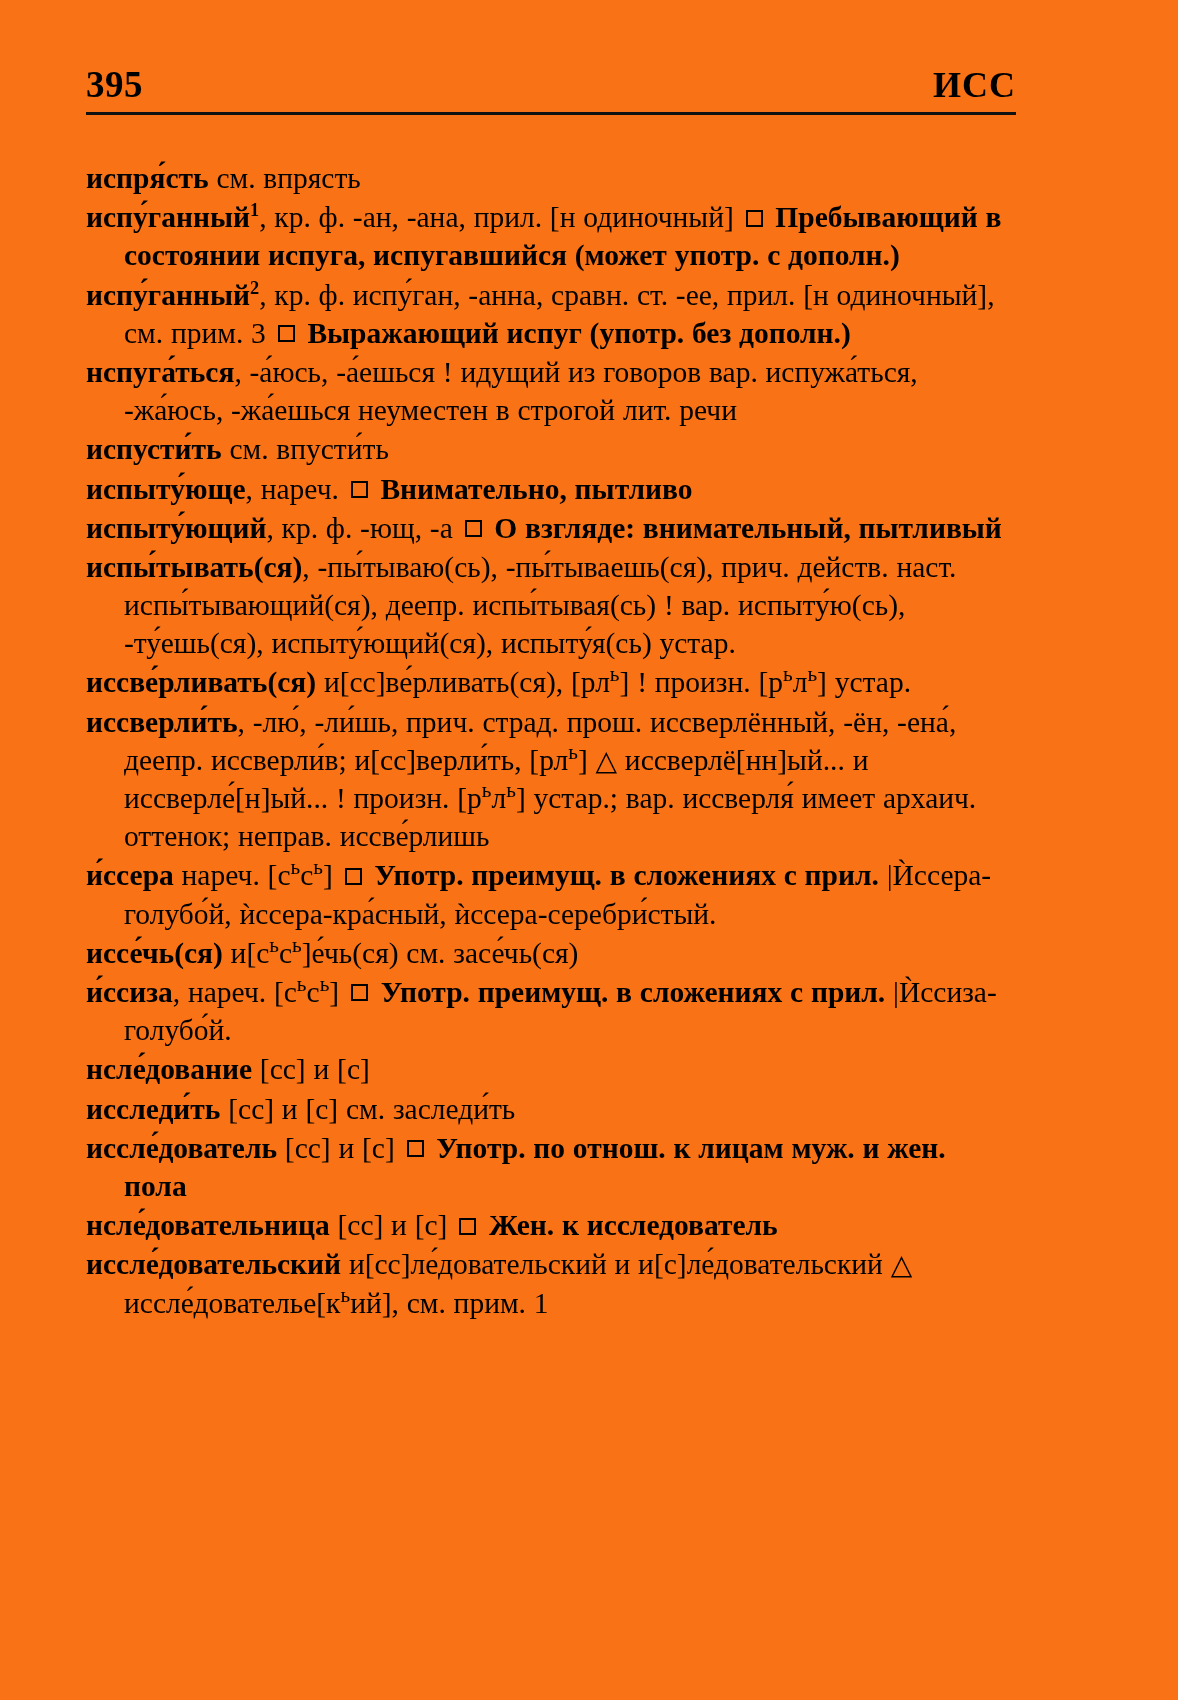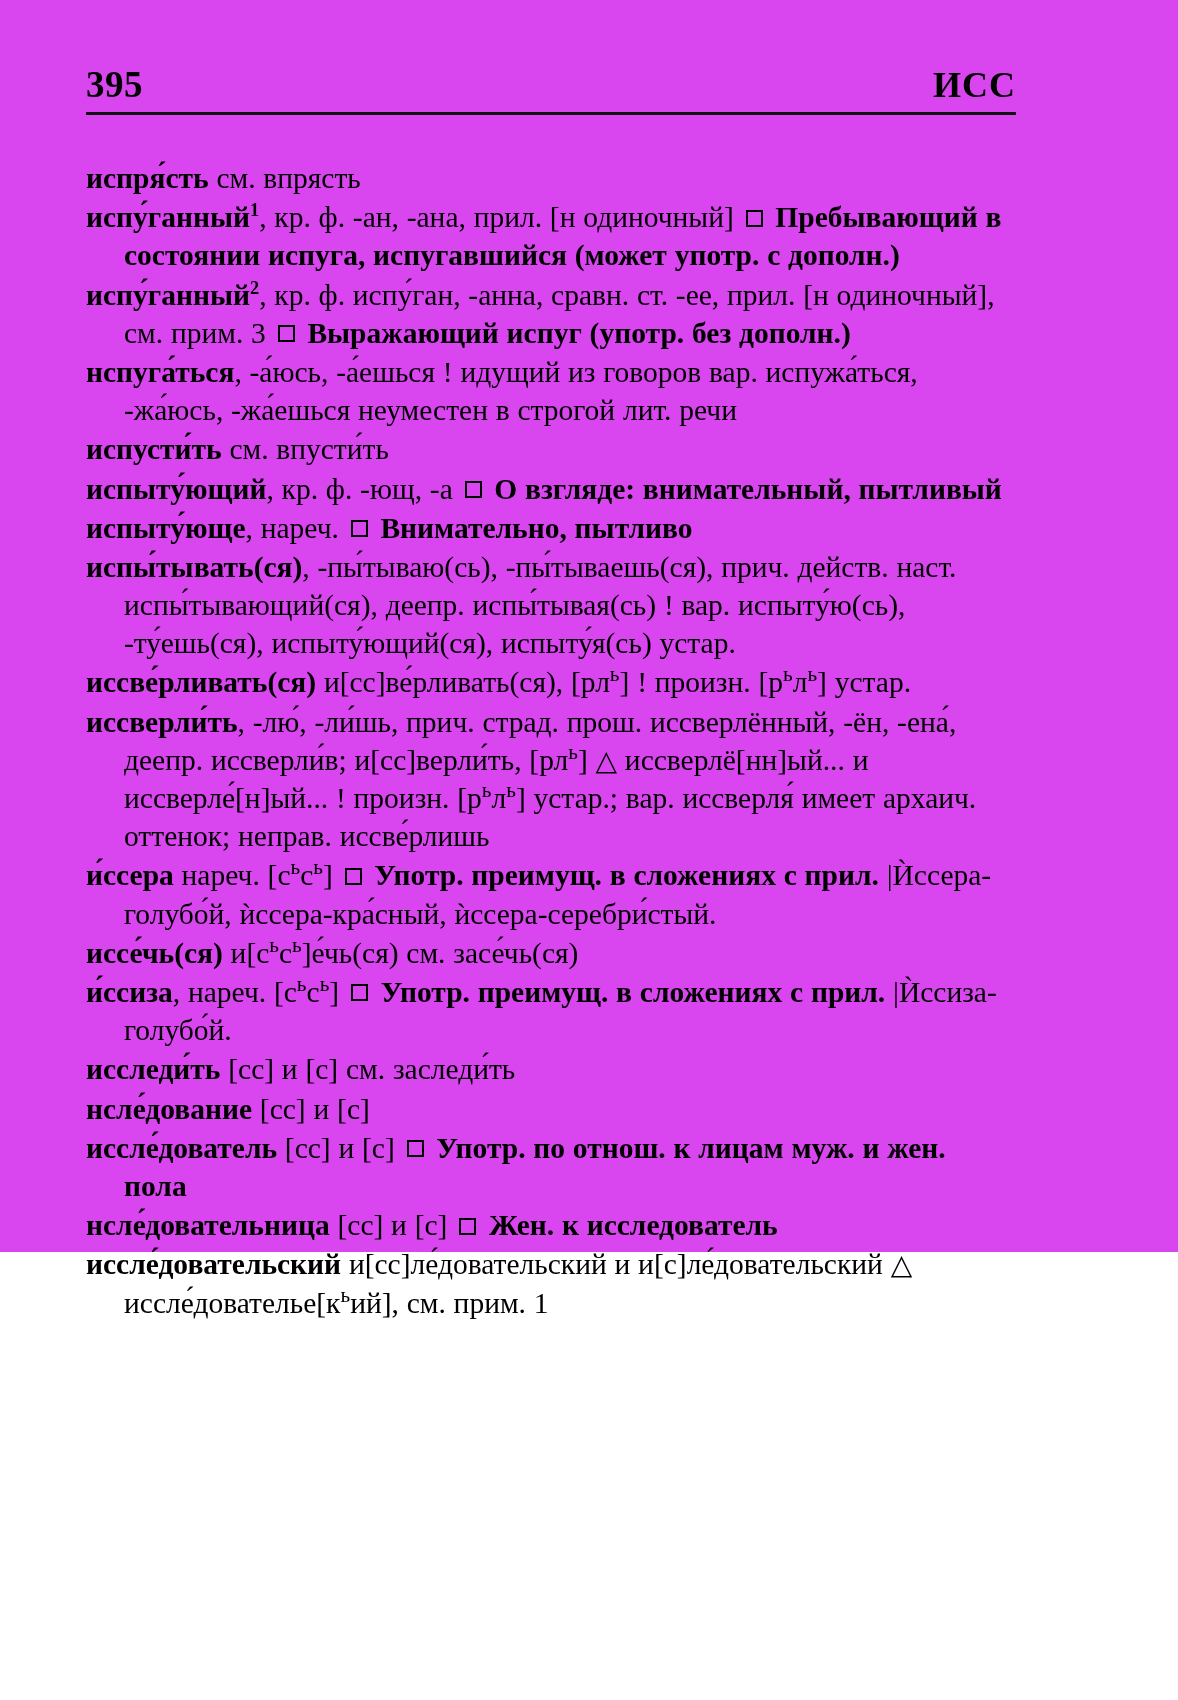--- a/index.html
+++ b/index.html
@@ -12,22 +12,22 @@
     height: 1700px;
     font-family: "Liberation Serif", "DejaVu Serif", serif;
     color: #000000;
     position: relative;
     overflow: hidden;
   }
   .page {
     position: absolute;
     left: 0; top: 0;
     width: 1178px;
-    height: 1252px;
-    background: #d946ef;
+    height: 1700px;
+    background: #f97316;
   }
   .page-inner {
     position: absolute;
     left: 86px;
     top: 66px;
     width: 930px;
   }
   
   .head {
     display: flex;
@@ -114,29 +114,29 @@
       <div class="runhead">ИСС</div>
     </div>
     <div class="rule"></div>
 
     <div class="entries" id="entries">
         <p class="entry"><span class="hw">испря́сть</span> <span class="it">см.</span> впрясть</p>
         <p class="entry"><span class="hw">испу́ганный</span><span class="sup">1</span>, <span class="it">кр. ф.</span> -ан, -ана, <span class="it">прил.</span> [<span class="it">н</span> одиночный] <span class="sq"></span> <span class="bi">Пребывающий в состоянии испуга, испугавшийся (может употр. с дополн.)</span></p>
         <p class="entry"><span class="hw">испу́ганный</span><span class="sup">2</span>, <span class="it">кр. ф.</span> испу́ган, -анна, <span class="it">сравн. ст.</span> -ее, <span class="it">прил.</span> [<span class="it">н</span> одиночный], <span class="it">см. прим. 3</span> <span class="sq"></span> <span class="bi">Выражающий испуг (употр. без дополн.)</span></p>
         <p class="entry"><span class="hw">нспуга́ться</span>, -а́юсь, -а́ешься ! <span class="it">идущий из говоров вар.</span> испужа́ться, -жа́юсь, -жа́ешься <span class="it">неуместен в строгой лит. речи</span></p>
         <p class="entry"><span class="hw">испусти́ть</span> <span class="it">см.</span> впусти́ть</p>
+        <p class="entry"><span class="hw">испыту́юще</span>, <span class="it">нареч.</span> <span class="sq"></span> <span class="bi">Внимательно, пытливо</span></p>
         <p class="entry"><span class="hw">испыту́ющий</span>, <span class="it">кр. ф.</span> -ющ, -а <span class="sq"></span> <span class="bi">О взгляде: внимательный, пытливый</span></p>
-        <p class="entry"><span class="hw">испыту́юще</span>, <span class="it">нареч.</span> <span class="sq"></span> <span class="bi">Внимательно, пытливо</span></p>
         <p class="entry"><span class="hw">испы́тывать(ся)</span>, -пы́тываю(сь), -пы́тываешь(ся), <span class="it">прич. действ. наст.</span> испы́тывающий(ся), <span class="it">деепр.</span> испы́тывая(сь) ! <span class="it">вар.</span> испыту́ю(сь), -ту́ешь(ся), испыту́ющий(ся), испыту́я(сь) <span class="it">устар.</span></p>
         <p class="entry"><span class="hw">иссве́рливать(ся)</span> и[<span class="it">сс</span>]ве́рливать(ся), [<span class="it">рл<span class="pal">ь</span></span>] ! <span class="it">произн.</span> [<span class="it">р<span class="pal">ь</span>л<span class="pal">ь</span></span>] <span class="it">устар.</span></p>
         <p class="entry"><span class="hw">иссверли́ть</span>, -лю́, -ли́шь, <span class="it">прич. страд. прош.</span> иссверлённый, -ён, -ена́, <span class="it">деепр.</span> иссверли́в; и[<span class="it">сс</span>]верли́ть, [<span class="it">рл<span class="pal">ь</span></span>] <span class="tri">△</span> иссверлё[<span class="it">нн</span>]ый... <span class="it">и</span> иссверле́[<span class="it">н</span>]ый... ! <span class="it">произн.</span> [<span class="it">р<span class="pal">ь</span>л<span class="pal">ь</span></span>] <span class="it">устар.</span>; <span class="it">вар.</span> иссверля́ <span class="it">имеет архаич. оттенок; неправ.</span> иссве́рлишь</p>
         <p class="entry"><span class="hw">и́ссера</span> <span class="it">нареч.</span> [<span class="it">с<span class="pal">ь</span>с<span class="pal">ь</span></span>] <span class="sq"></span> <span class="bi">Употр. преимущ. в сложениях с прил.</span> <span class="bar">|</span>Ѝссера-голубо́й, ѝссера-кра́сный, ѝссера-серебри́стый.</p>
         <p class="entry"><span class="hw">иссе́чь(ся)</span> и[<span class="it">с<span class="pal">ь</span>с<span class="pal">ь</span></span>]е́чь(ся) <span class="it">см.</span> засе́чь(ся)</p>
         <p class="entry"><span class="hw">и́ссиза</span>, <span class="it">нареч.</span> [<span class="it">с<span class="pal">ь</span>с<span class="pal">ь</span></span>] <span class="sq"></span> <span class="bi">Употр. преимущ. в сложениях с прил.</span> <span class="bar">|</span>Ѝссиза-голубо́й.</p>
+        <p class="entry"><span class="hw">нсле́дование</span> [<span class="it">сс</span>] <span class="it">и</span> [<span class="it">с</span>]</p>
         <p class="entry"><span class="hw">исследи́ть</span> [<span class="it">сс</span>] <span class="it">и</span> [<span class="it">с</span>] <span class="it">см.</span> заследи́ть</p>
-        <p class="entry"><span class="hw">нсле́дование</span> [<span class="it">сс</span>] <span class="it">и</span> [<span class="it">с</span>]</p>
         <p class="entry"><span class="hw">иссле́дователь</span> [<span class="it">сс</span>] <span class="it">и</span> [<span class="it">с</span>] <span class="sq"></span> <span class="bi">Употр. по отнош. к лицам муж. и жен. пола</span></p>
         <p class="entry"><span class="hw">нсле́довательница</span> [<span class="it">сс</span>] <span class="it">и</span> [<span class="it">с</span>] <span class="sq"></span> <span class="bi">Жен. к исследователь</span></p>
         <p class="entry"><span class="hw">иссле́довательский</span> и[<span class="it">сс</span>]ле́довательский <span class="it">и</span> и[<span class="it">с</span>]ле́довательский <span class="tri">△</span> иссле́дователье[<span class="it">к<span class="pal">ь</span>ий</span>], <span class="it">см. прим. 1</span></p>
       </div>
 
   </div>
 </div>
 
 </body></html>

